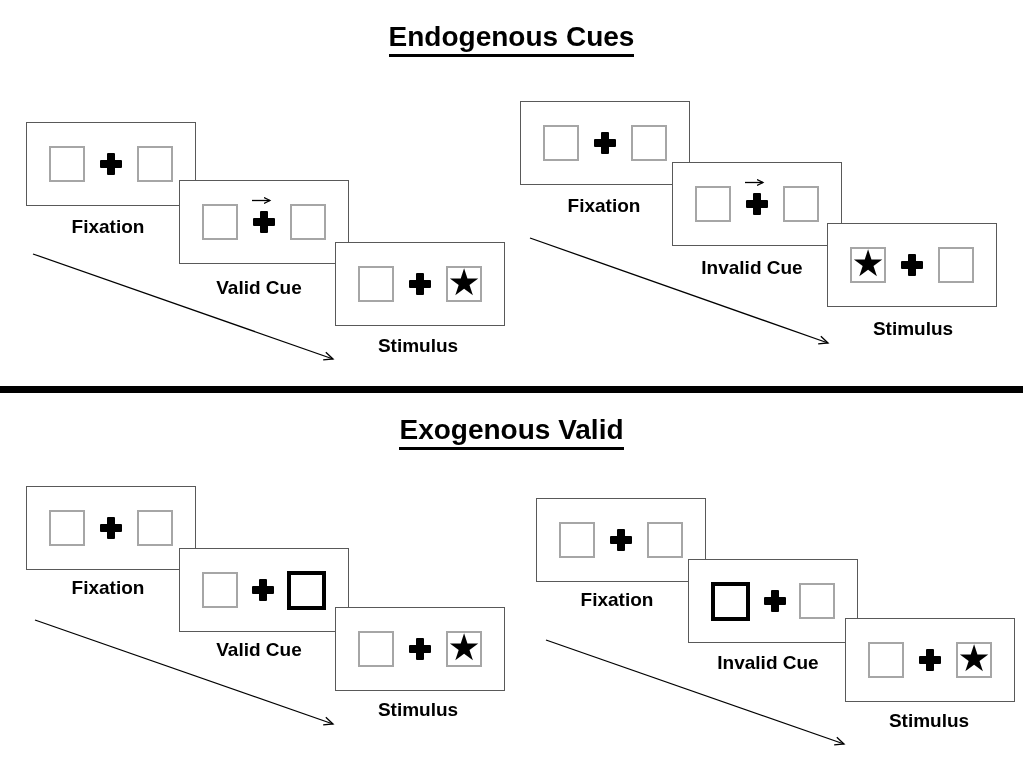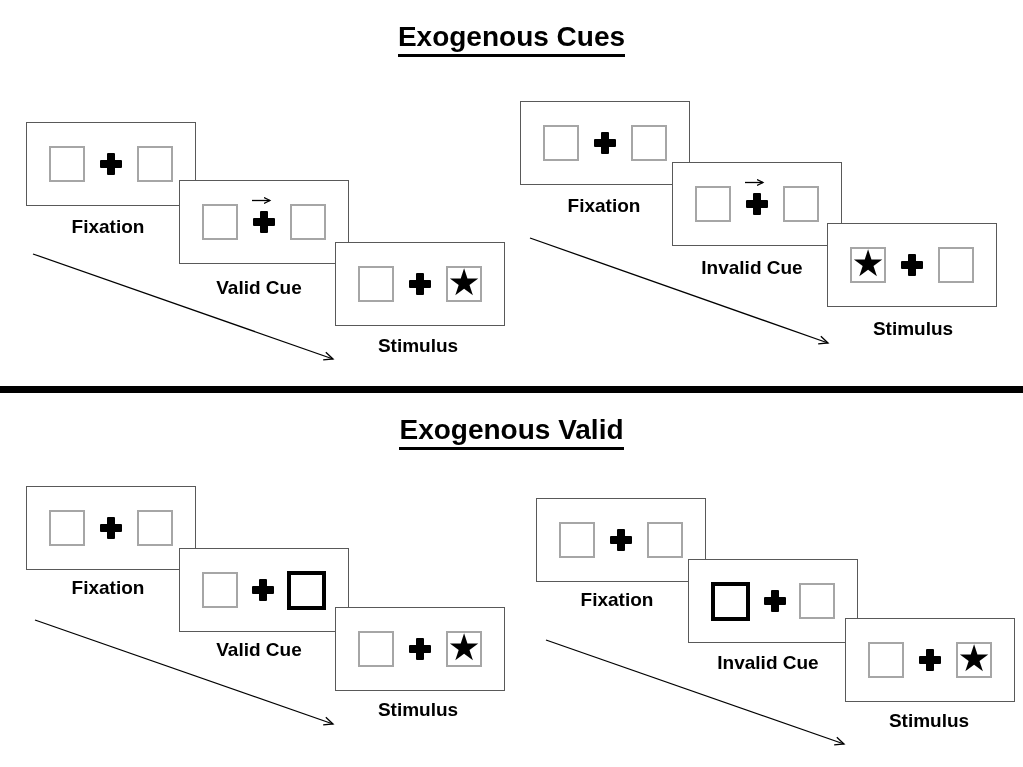--- a/index.html
+++ b/index.html
@@ -47,21 +47,21 @@
     <marker id="ah" markerWidth="14" markerHeight="12" refX="10" refY="5" orient="auto" markerUnits="userSpaceOnUse">
       <path d="M1,1 L10,5 L1,9" fill="none" stroke="#000" stroke-width="1.3"></path>
     </marker>
     <marker id="ah-small" markerWidth="9" markerHeight="9" refX="6.5" refY="3.5" orient="auto" markerUnits="userSpaceOnUse">
       <path d="M0.5,0.5 L6.5,3.5 L0.5,6.5" fill="none" stroke="#000" stroke-width="1.2"></path>
     </marker>
   </defs>
 </svg>
 
 <div class="title-row" style="top:22px;">
-  <span class="title">Exogenous Cues</span>
+  <span class="title">Endogenous Cues</span>
 </div>
 
 <div class="panel">
   <div class="card" style="left:26px;top:122px;">
     <div class="box"></div>
     <div class="cross">
         <i class="h"></i>
         <i class="v"></i>
       </div>
     <div class="box"></div>

